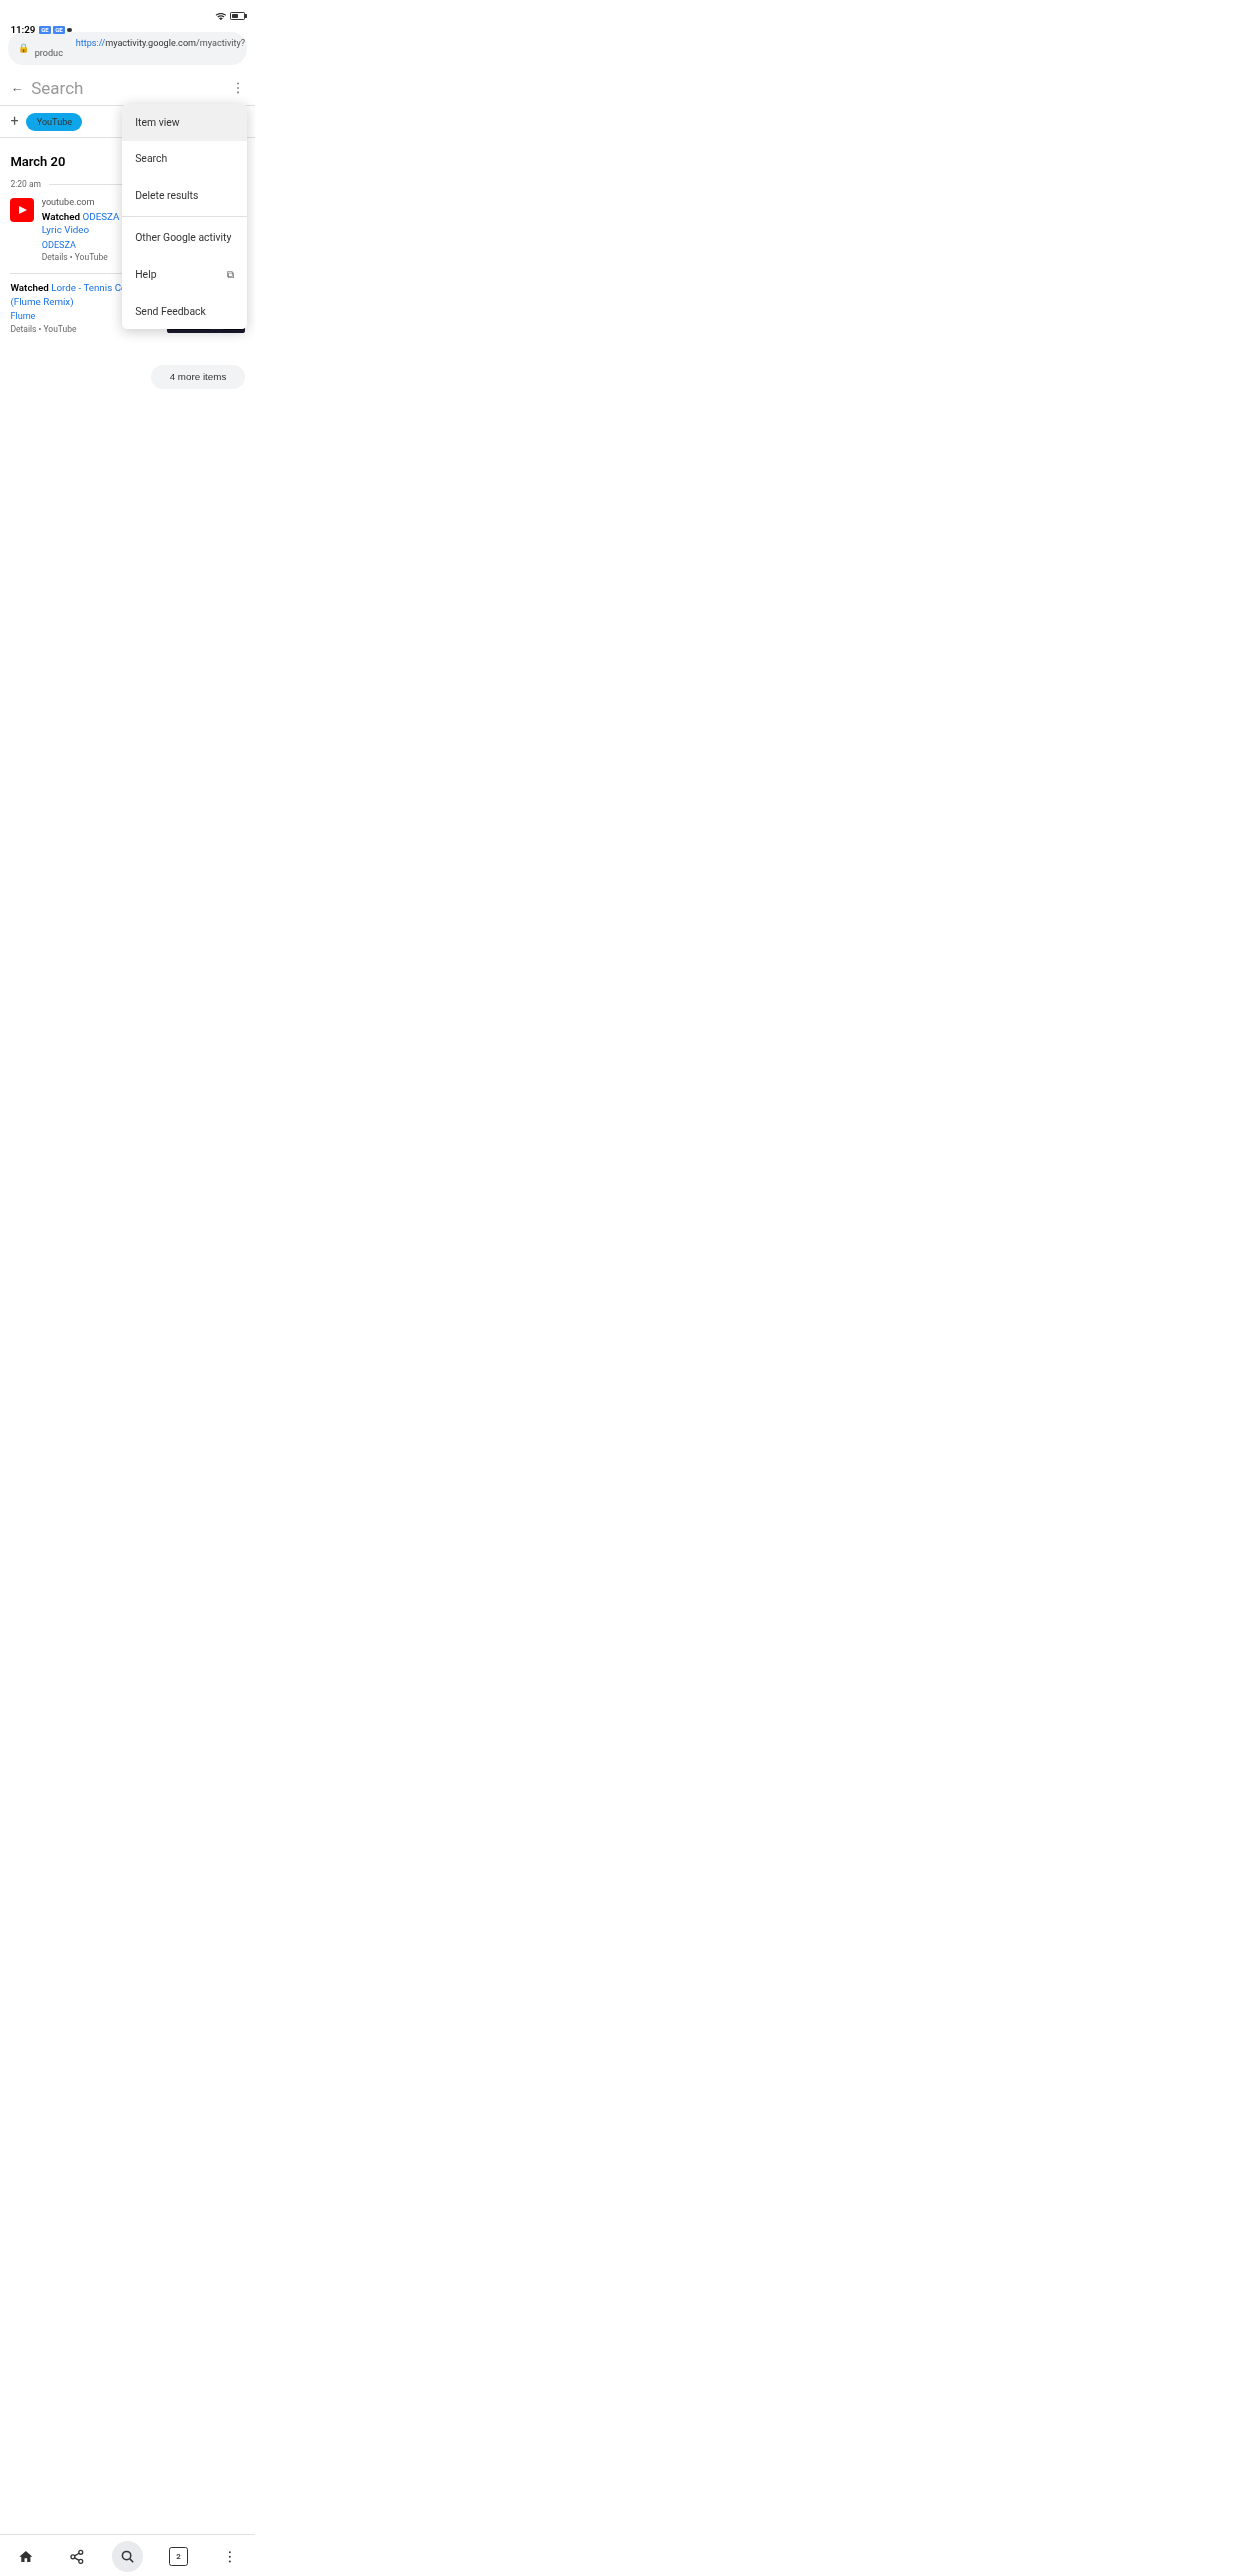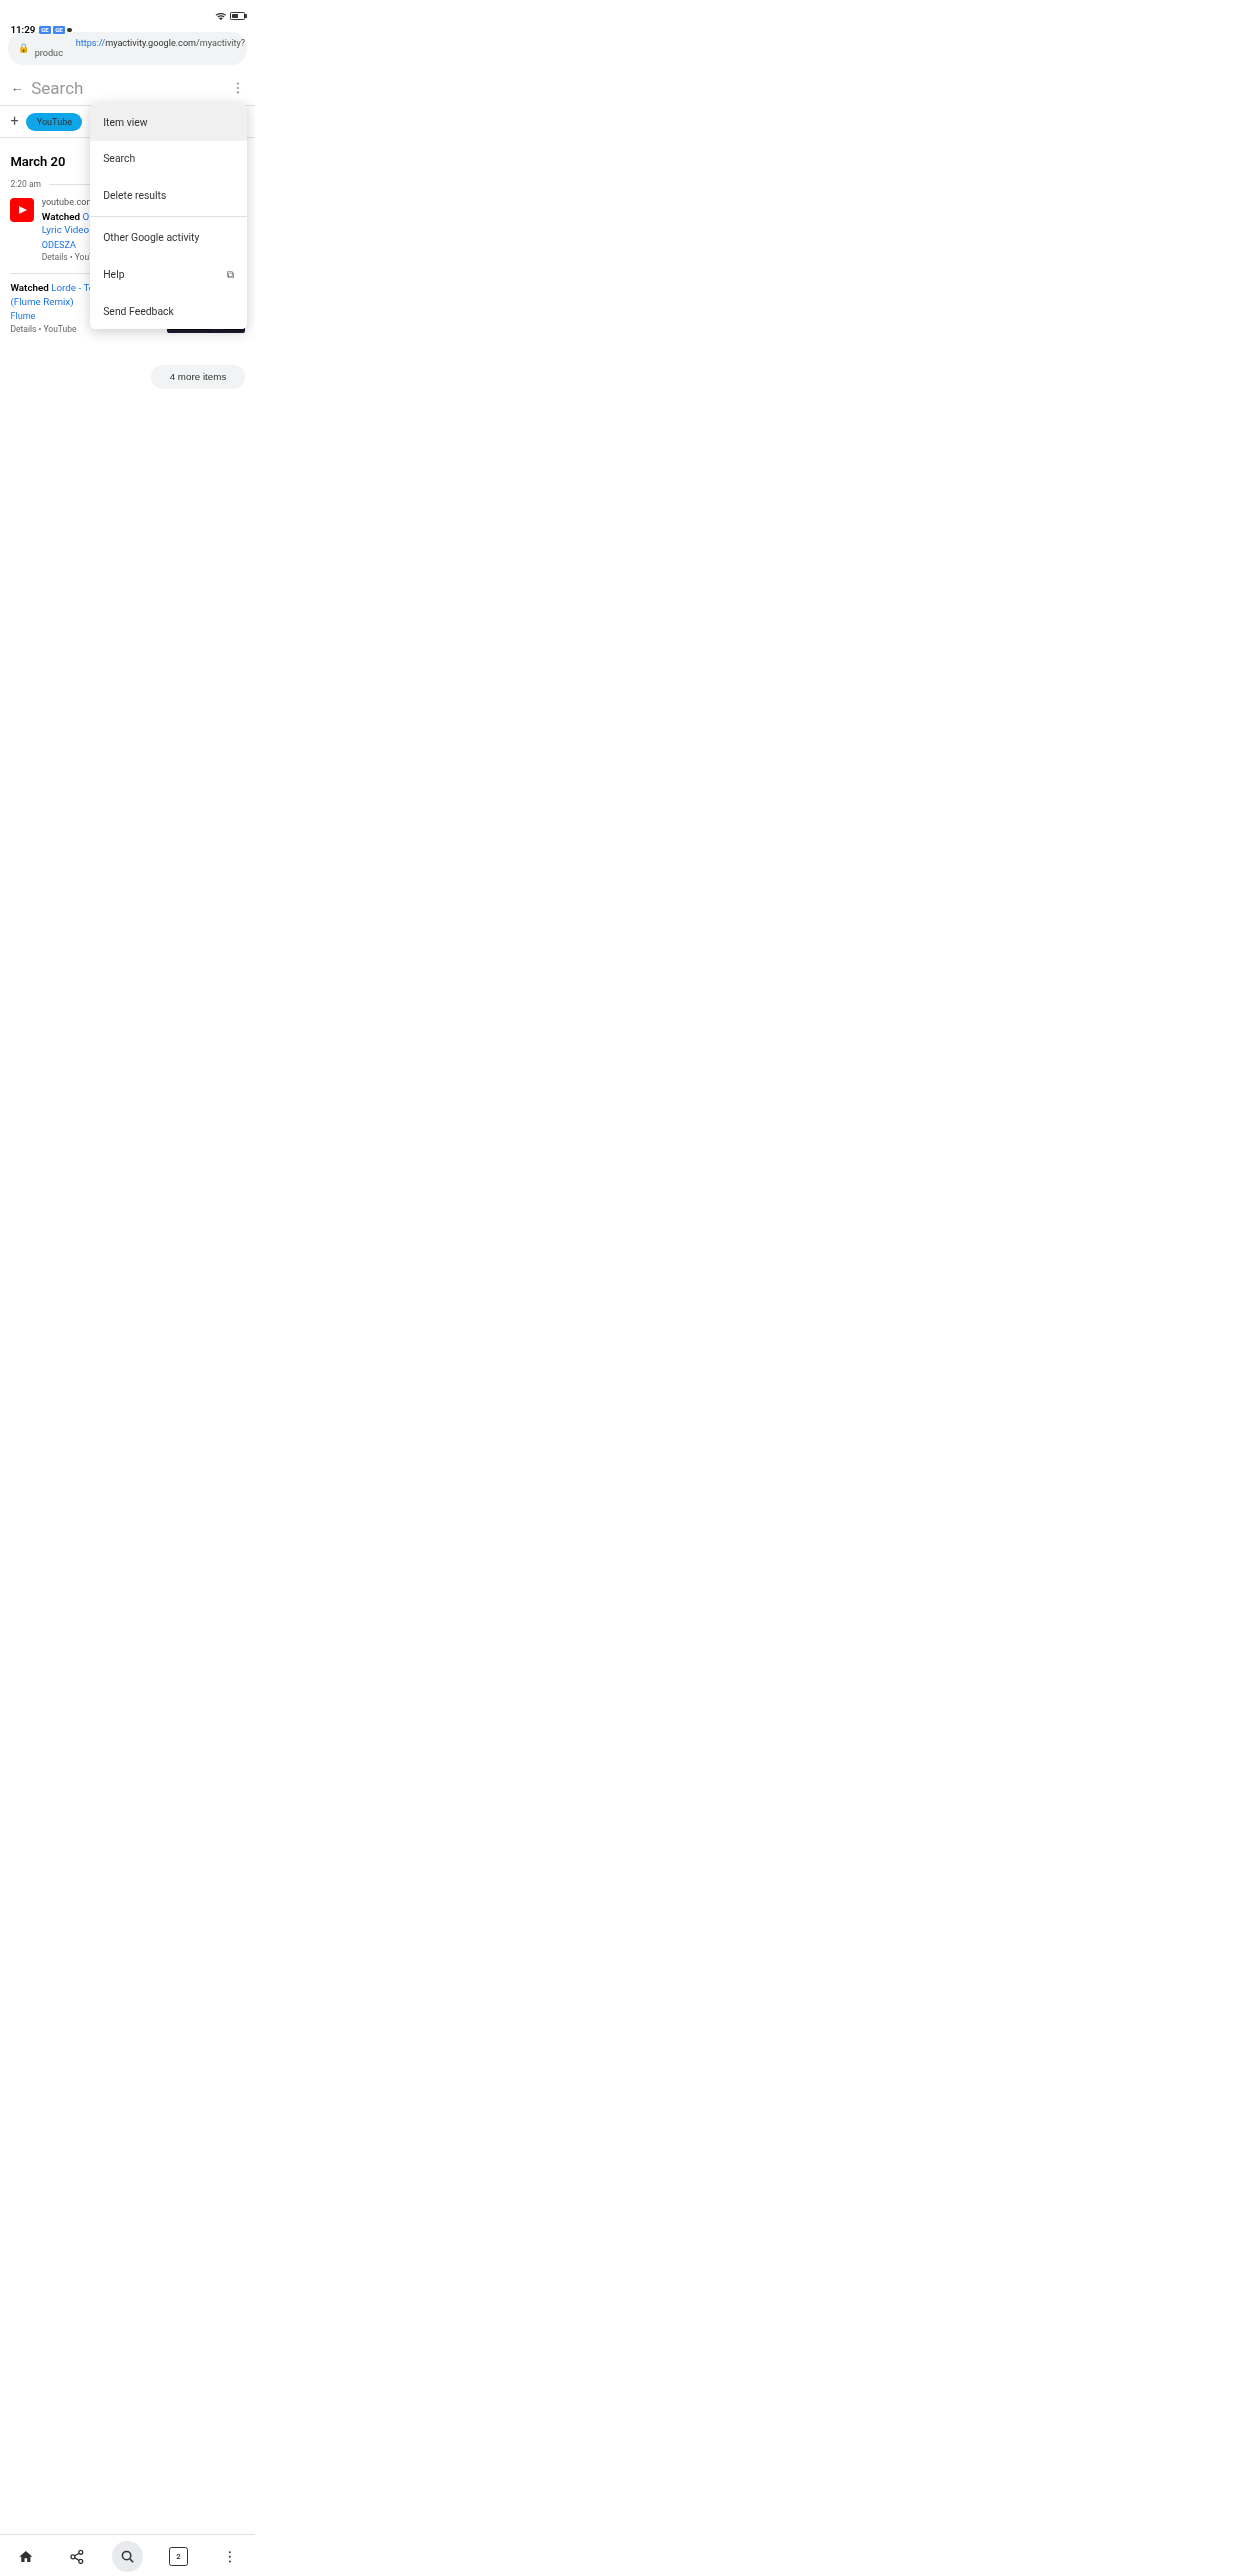--- a/index.html
+++ b/index.html
@@ -311,21 +311,21 @@
       border-radius: 15.7px;
       padding: 6.5px 18.3px;
       font-size: 9.8px;
       color: #333;
       cursor: pointer;
     }
     .dropdown-menu {
       position: absolute;
       top: 104px;
       right: 7.8px;
-      width: 157px;
+      width: 125px;
       background: #fff;
       border-radius: 5.2px;
       box-shadow: 0 2.6px 13px rgba(0,0,0,0.2);
       z-index: 200;
       overflow: hidden;
     }
     .dropdown-item {
       padding: 11.8px 13px;
       font-size: 10.4px;
       color: #333;

